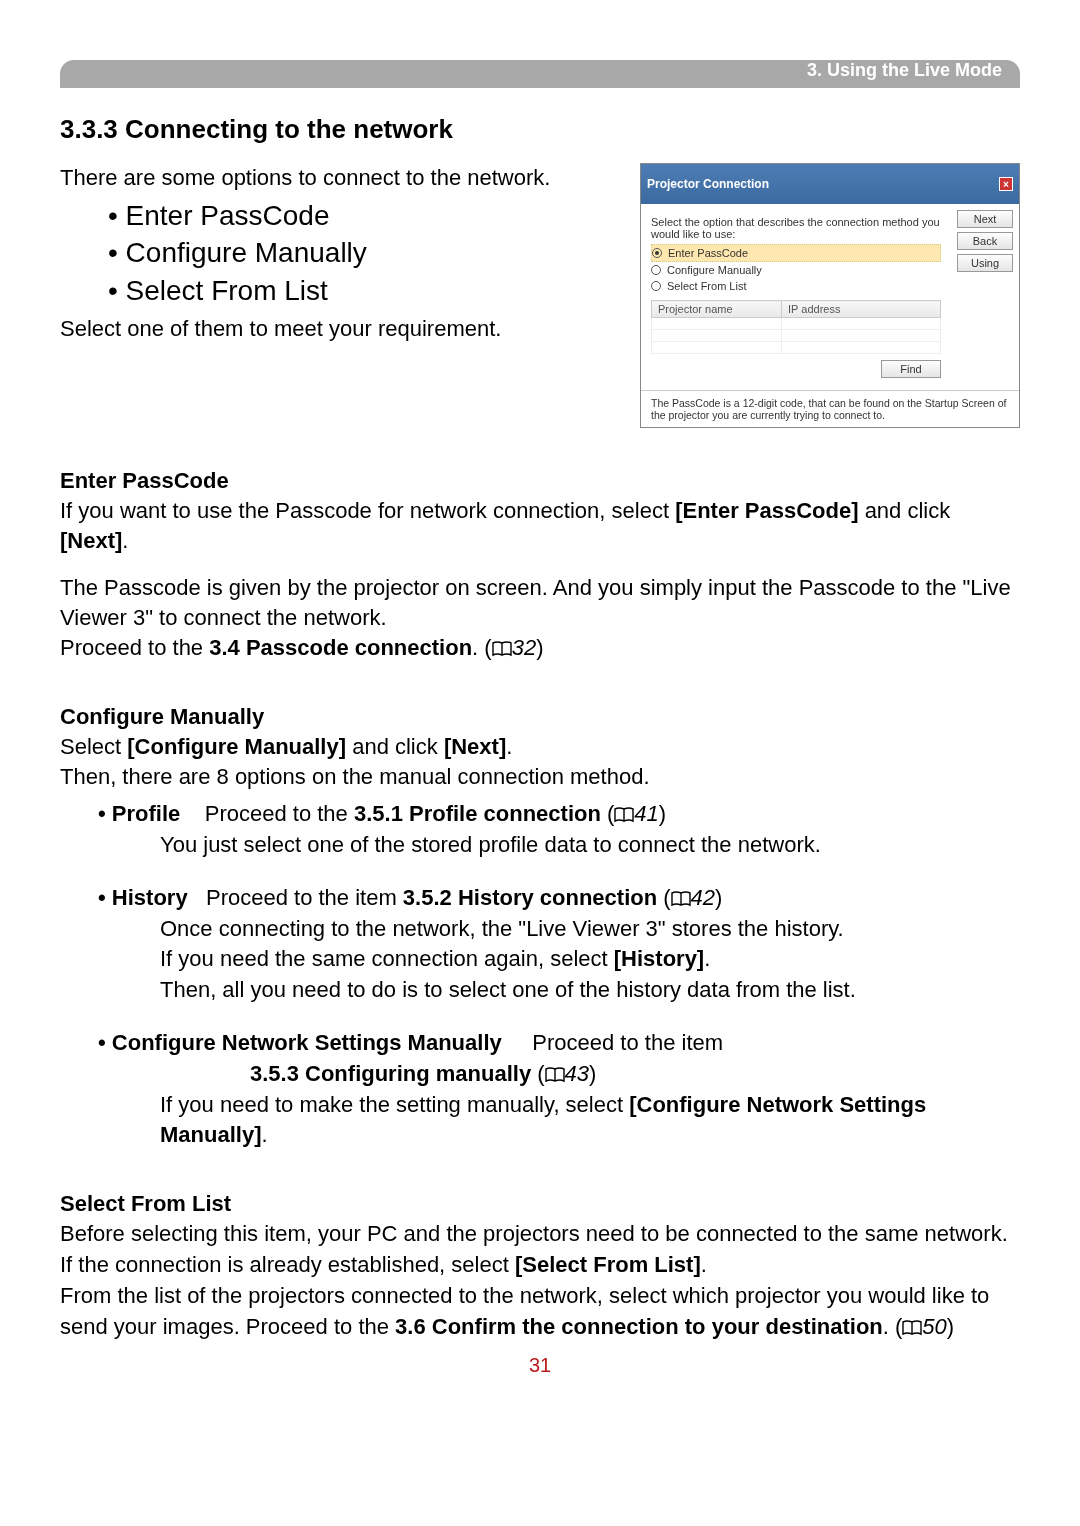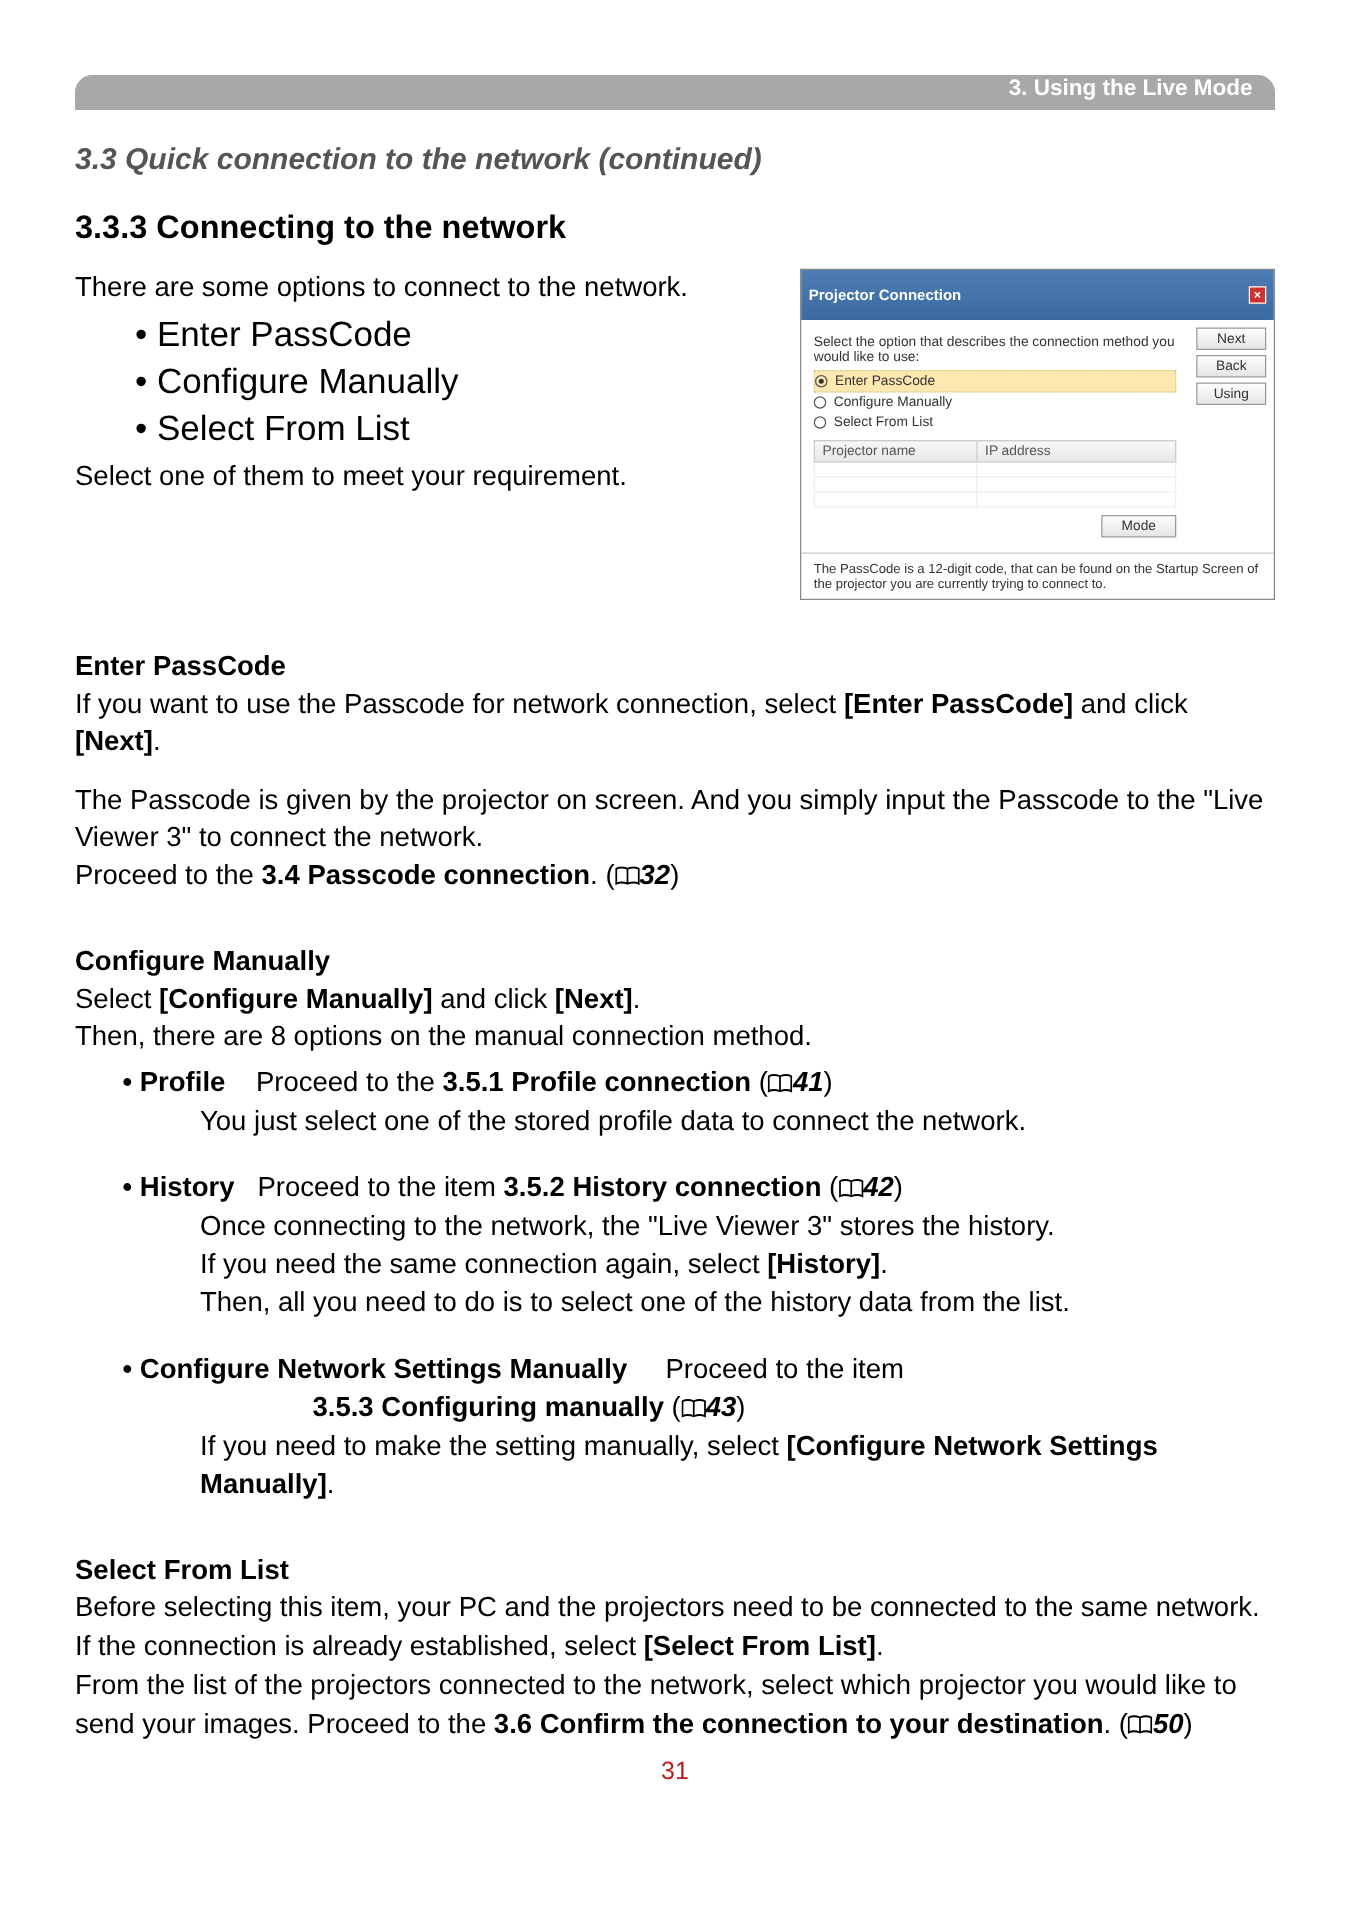--- a/index.html
+++ b/index.html
@@ -95,34 +95,33 @@
   .radio.selected::after { content:""; position:absolute; inset:2px; background:#333; border-radius:50%; }
   .radio-row.sel { background: #ffe7b0; border: 1px dotted #cc8; }
   .dialog-table { border: 1px solid #ccc; width: 100%; margin-top: 6px; border-collapse: collapse; }
   .dialog-table th { background: linear-gradient(#f7f7f7,#e8e8e8); border: 1px solid #ccc; font-weight: normal; font-size: 11px; padding: 2px 6px; text-align: left; color:#555; }
   .dialog-table td { border: 1px solid #eee; height: 12px; }
   .find-row { text-align: right; margin-top: 6px; }
   .find-row .dbtn { display: inline-block; width: 60px; }
   .dialog-footer { border-top: 1px solid #ccc; font-size: 10.5px; padding: 6px 10px; color: #333; }
   .sub-heading { font-weight: bold; font-size: 22px; margin-top: 40px; margin-bottom: 2px; }
   .nested { margin-left: 38px; }
-  .ref-num { font-style: italic; font-weight: bold; }
+  .ref-num { font-style: italic; font-weight: normal; }
   .page-num { text-align: center; font-size: 20px; margin-top: 12px; color: #b91c1c; }
   .option-line { font-size: 22px; line-height: 1.4; }
 </style>
 </head>
 <body>
 
 <div class="page">
 
   <div class="header-bar">
     <span>3. Using the Live Mode</span>
   </div>
 
-  <div class="section-title">3.3 Quick connection to the network (continued)</div>
   <div class="subsection-title">3.3.3 Connecting to the network</div>
 
   <div class="row">
     <div class="intro-text">
       <div>There are some options to connect to the network.</div>
       <div class="bullets" style="color:#000;">
         <div>• Enter PassCode</div>
         <div>• Configure Manually</div>
         <div>• Select From List</div>
       </div>
@@ -163,21 +162,21 @@
                   <td></td>
                   <td></td>
                 </tr>
             <tr>
                   <td></td>
                   <td></td>
                 </tr>
           </tbody>
             </table>
           <div class="find-row">
-            <div class="dbtn">Mode</div>
+            <div class="dbtn">Find</div>
           </div>
         </div>
         <div class="dialog-right">
           <div class="dbtn">Next</div>
           <div class="dbtn">Back</div>
           <div class="dbtn">Using</div>
         </div>
       </div>
       <div class="dialog-footer">The PassCode is a 12-digit code, that can be found on the Startup Screen of the projector you are currently trying to connect to.</div>
     </div>

